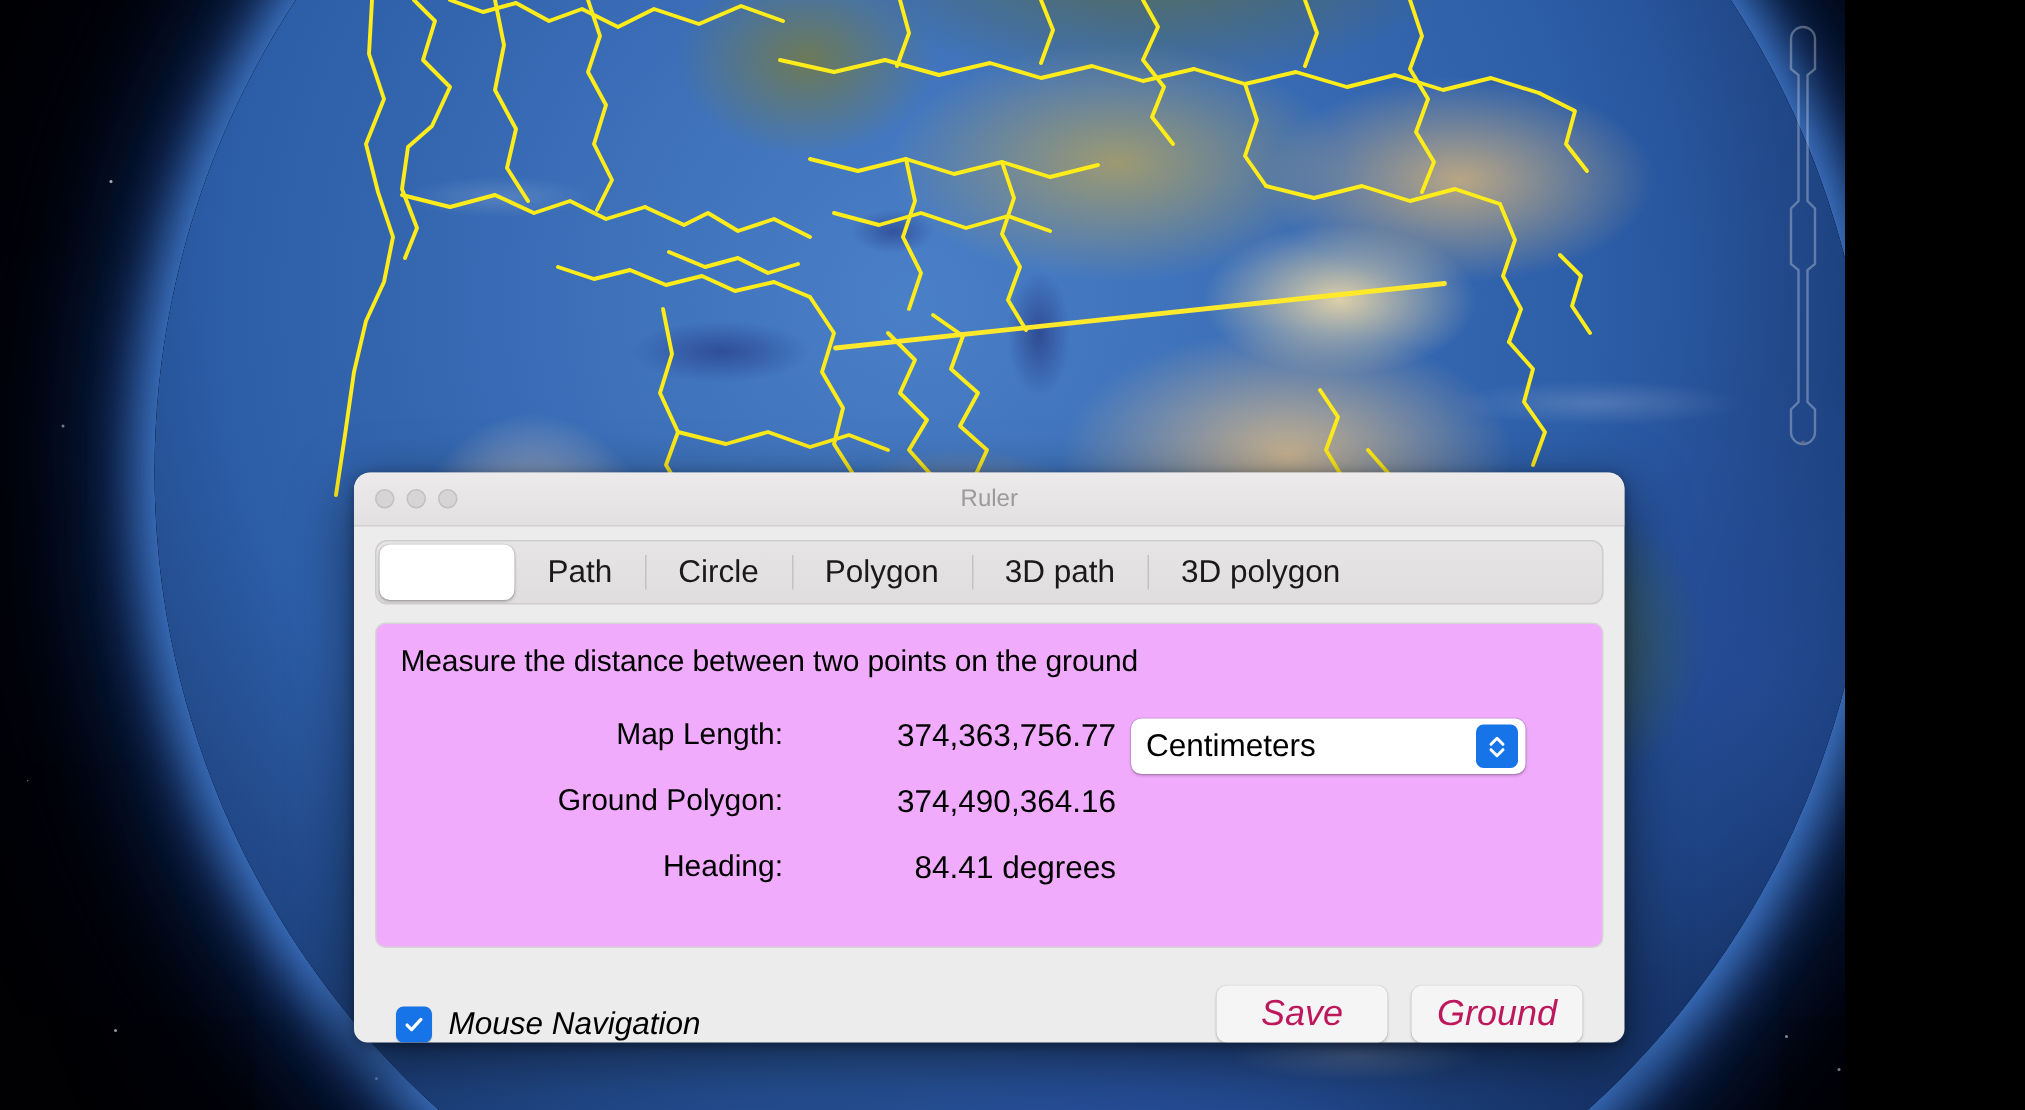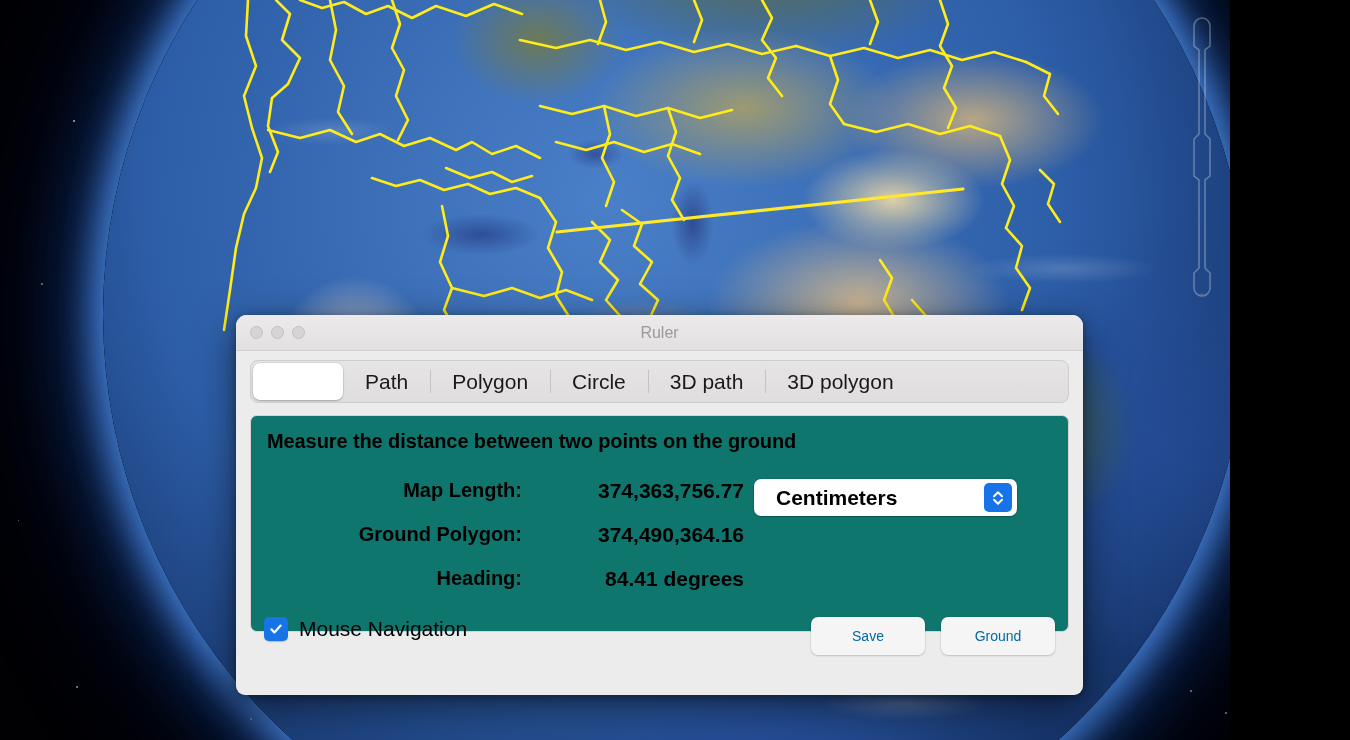--- a/index.html
+++ b/index.html
@@ -213,26 +213,25 @@
     box-shadow: 0 1px 2px rgba(0,0,0,.22), 0 0 0 .5px rgba(0,0,0,.10);
     margin: 2px 0 2px 2px;
     min-width: 90px;
   }
   .tab.selected + .tab::before { display: none; }
 
   
   #panel {
     margin: 12px 14px 0 14px;
     height: 217px;
-    background: #0f766e;
+    background: #f0abfc;
     border: 1px solid #d6d4d4;
     border-radius: 7px;
     padding: 14px 16px 0 16px;
     position: relative;
-    font-weight: bold;
   }
   #description {
     font-size: 20px;
     color: #000000;
     letter-spacing: -0.1px;
   }
 
   .rows { margin-top: 26px; }
   .row {
     display: flex;
@@ -255,21 +254,21 @@
   
   #unit-popup {
     margin-left: 10px;
     width: 263px;
     height: 37px;
     background: #ffffff;
     border-radius: 7px;
     box-shadow: 0 1px 2px rgba(0,0,0,.22), 0 0 0 .5px rgba(0,0,0,.14);
     display: flex;
     align-items: center;
-    padding-left: 22px;
+    padding-left: 10px;
     position: relative;
     cursor: default;
   }
   #unit-label {
     font-size: 21px;
     color: #000000;
   }
   #unit-stepper {
     position: absolute;
     right: 5px;
@@ -282,22 +281,23 @@
     align-items: center;
     justify-content: center;
   }
 
   
   #footer {
     position: absolute;
     left: 0; right: 0; bottom: 0;
     height: 78px;
     display: flex;
-    align-items: flex-start;
+    align-items: flex-end;
     padding: 0 28px;
+    font-style: italic;
   }
   #mouse-nav {
     display: flex;
     align-items: center;
     gap: 11px;
     cursor: default;
   }
   #mouse-nav-box {
     width: 24px; height: 24px;
     border-radius: 5px;
@@ -314,22 +314,22 @@
   #footer-spacer { flex: 1; }
   .fbtn {
     width: 114px;
     height: 38px;
     border-radius: 7px;
     background: #f5f5f5;
     box-shadow: 0 1px 2px rgba(0,0,0,.16), 0 0 0 .5px rgba(0,0,0,.07);
     display: flex;
     align-items: center;
     justify-content: center;
-    font-size: 14px;
-    color: #0369a1;
+    font-size: 24px;
+    color: #be185d;
     margin-left: 16px;
     cursor: default;
   }
 </style>
 </head>
 <body>
 
 <div id="screen">
 
   <div id="space">
@@ -433,24 +433,24 @@
     </div>
 
     <div id="tabbar">
       <div class="tab selected">
         <span></span>
       </div>
       <div class="tab">
         <span>Path</span>
       </div>
       <div class="tab">
+        <span>Circle</span>
+      </div>
+      <div class="tab">
         <span>Polygon</span>
-      </div>
-      <div class="tab">
-        <span>Circle</span>
       </div>
       <div class="tab">
         <span>3D path</span>
       </div>
       <div class="tab">
         <span>3D polygon</span>
       </div>
     </div>
 
     <div id="panel">

